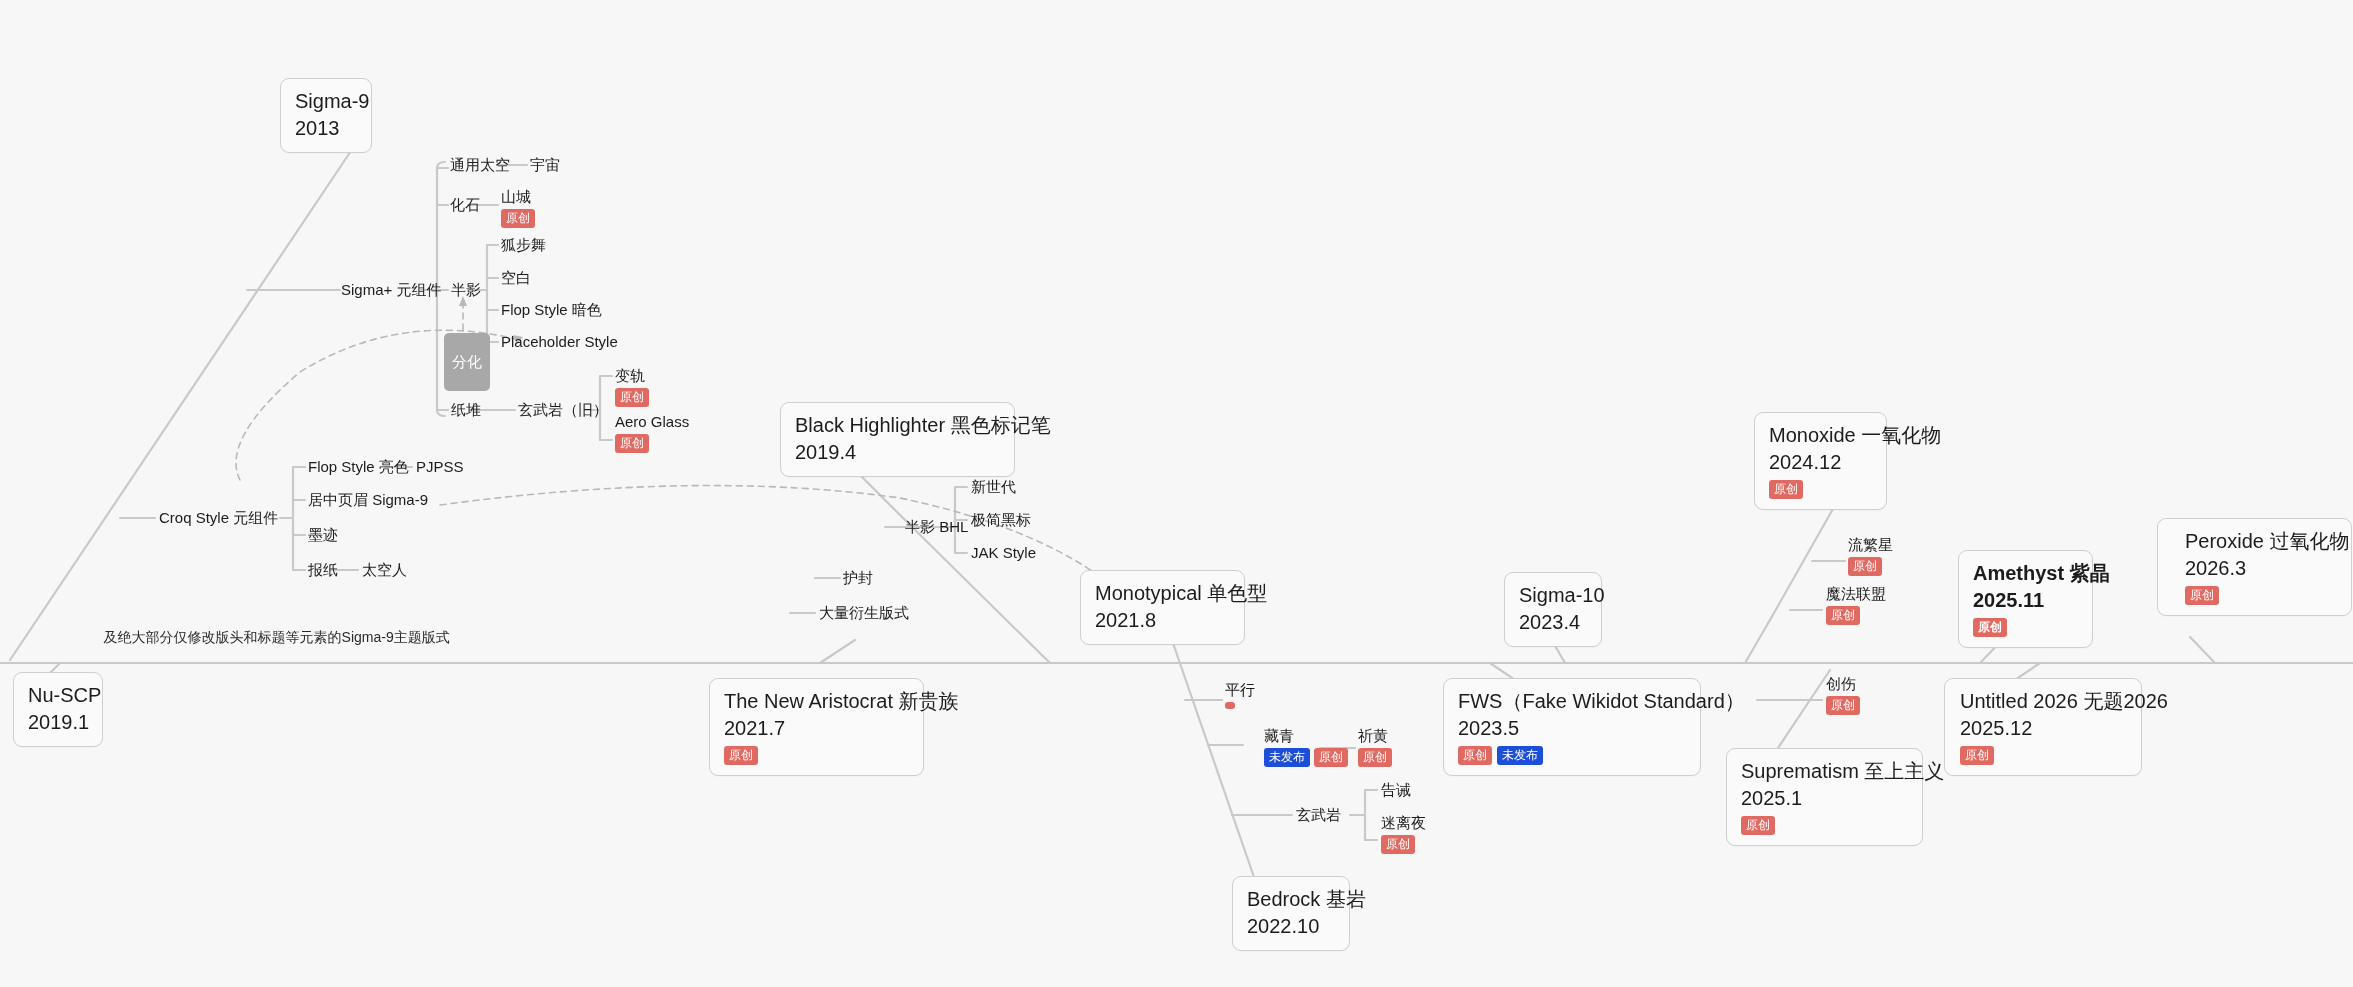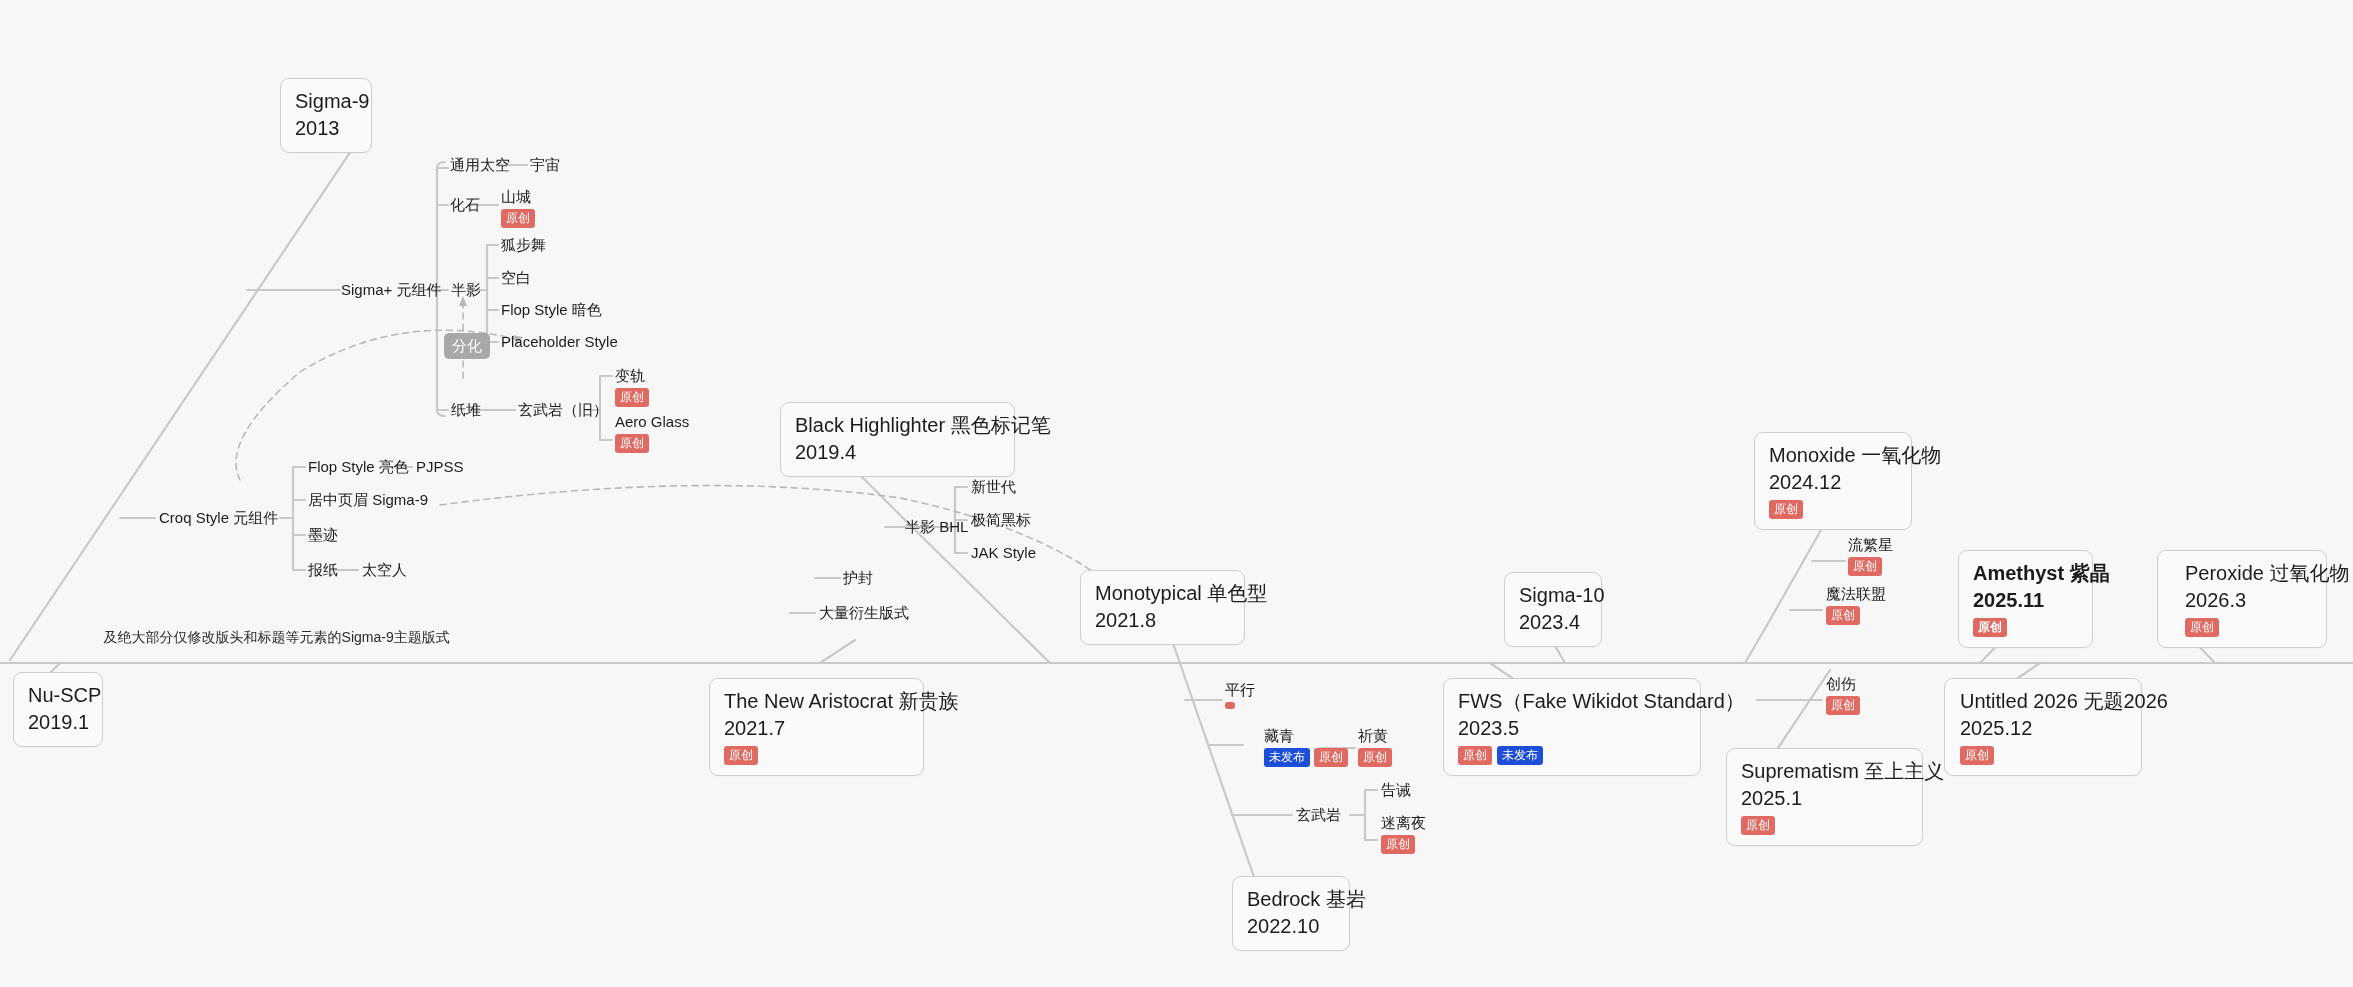--- a/index.html
+++ b/index.html
@@ -41,21 +41,21 @@
   }
   .lbl .tagrow{margin-top:2px;display:flex;gap:4px;}
 
   
   .pill{
     position:absolute;
     background:#a8a8a8;
     color:#ffffff;
     border-radius:5px;
     font-size:15px;
-    padding:4px 8px;
+    padding:20px 8px;
     white-space:nowrap;
     line-height:1.2;
   }
 
   
   .tag{
     display:inline-block;
     font-size:12px;
     line-height:1;
     padding:3px 5px 4px 5px;
@@ -225,21 +225,21 @@
 
   <div class="card" style="left:1443px;top:678px;width:258px;">
     <div class="ttl">FWS（Fake Wikidot Standard）</div>
     <div class="date">2023.5</div>
     <div class="tagrow">
       <span class="tag orig">原创</span>
       <span class="tag unpub">未发布</span>
     </div>
   </div>
 
-  <div class="card" style="left:1754px;top:432px;width:158px;">
+  <div class="card" style="left:1754px;top:412px;width:133px;">
     <div class="ttl">Monoxide 一氧化物</div>
     <div class="date">2024.12</div>
     <div class="tagrow">
       <span class="tag orig">原创</span>
     </div>
   </div>
 
   <div class="card" style="left:1726px;top:748px;width:197px;">
     <div class="ttl">Suprematism 至上主义</div>
     <div class="date">2025.1</div>
@@ -257,21 +257,21 @@
   </div>
 
   <div class="card" style="left:1944px;top:678px;width:198px;padding-left:15px;">
     <div class="ttl">Untitled 2026 无题2026</div>
     <div class="date">2025.12</div>
     <div class="tagrow">
       <span class="tag orig">原创</span>
     </div>
   </div>
 
-  <div class="card" style="left:2157px;top:550px;width:170px;padding-left:27px;">
+  <div class="card" style="left:2157px;top:518px;width:195px;padding-left:27px;">
     <div class="ttl">Peroxide 过氧化物</div>
     <div class="date">2026.3</div>
     <div class="tagrow">
       <span class="tag orig">原创</span>
     </div>
   </div>
 
   <div class="lbl" style="left:341px;top:281px;">
     <span>Sigma+ 元组件</span>
   </div>

